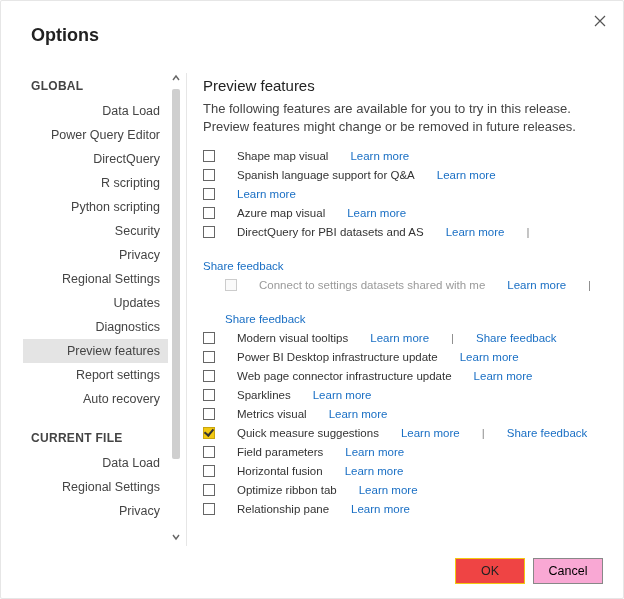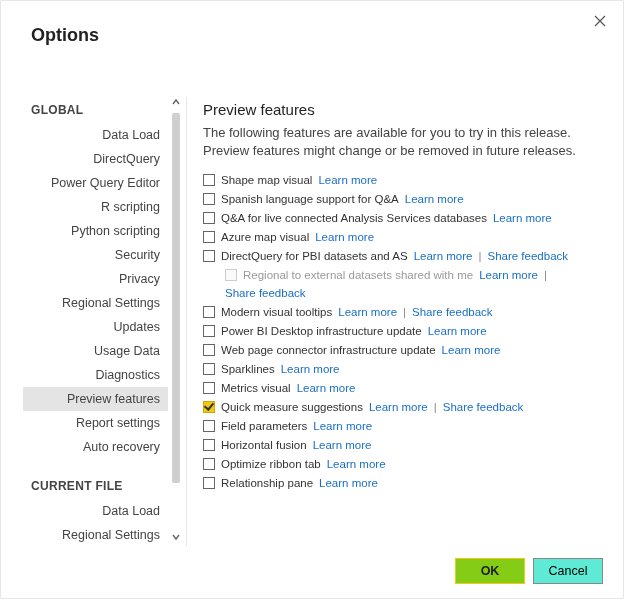--- a/index.html
+++ b/index.html
@@ -13,21 +13,20 @@
     position: absolute; top: 12px; right: 14px; width: 18px; height: 18px;
     cursor: pointer; color: #555; font-size: 14px; line-height: 18px; text-align: center;
   }
   .title {
     position: absolute; top: 24px; left: 30px; font-size: 18px; font-weight: 600;
     color: #222;
   }
   .body {
     position: absolute; top: 72px; left: 22px; right: 14px; bottom: 52px;
     display: flex;
-    margin-top: 24px;
   }
   .sidebar-wrap {
     width: 164px; flex: 0 0 164px; position: relative; overflow: hidden;
     border-right: 1px solid #e6e6e6;
   }
   .sidebar {
     height: 100%; overflow-y: hidden; padding-right: 18px;
   }
   .group-header {
     font-size: 12px; font-weight: 600; letter-spacing: 0.3px; color: #444;
@@ -55,21 +54,21 @@
   }
   .panel-title {
     font-size: 15px; font-weight: 400; color: #222; margin-bottom: 6px;
   }
   .panel-desc {
     font-size: 13px; color: #444; line-height: 1.4; margin-bottom: 10px;
   }
   .feature-list { }
   .feature-row {
     display: flex; align-items: center; flex-wrap: wrap;
-    font-size: 11.5px; color: #333; padding: 3.5px 0; gap: 6px;
+    font-size: 11.5px; color: #333; padding: 3.5px 0; gap: 22px;
   }
   .feature-row.indented { padding-left: 22px; }
   .cb {
     width: 12px; height: 12px; border: 1px solid #666; background: #fff;
     position: relative; flex: 0 0 12px;
   }
   .cb.checked { background: #f2c811; border-color: #c9a50e; }
   .cb.checked::after {
     content: ""; position: absolute; left: 2px; top: -1px; width: 4px; height: 7px;
     border: solid #333; border-width: 0 2px 2px 0; transform: rotate(40deg);
@@ -77,52 +76,51 @@
   .cb.disabled { border-color: #ccc; background: #fafafa; }
   .feat-label { color: #333; }
   .feat-label.disabled { color: #9a9a9a; }
   .link { color: #1a6fc4; cursor: pointer; }
   .sep { color: #888; }
   .footer {
     position: absolute; bottom: 14px; right: 20px; display: flex; gap: 8px;
   }
   .btn {
     min-width: 70px; height: 26px; font-size: 12.5px; border: 1px solid #888;
-    background: #5eead4; cursor: pointer; padding: 0 14px;
-  }
-  .btn.primary { background: #84cc16; border-color: #f2c811; color: #222; font-weight:700; }
+    background: #f9a8d4; cursor: pointer; padding: 0 14px;
+  }
+  .btn.primary { background: #ef4444; border-color: #f2c811; color: #222; font-weight:400; }
 </style>
 </head>
 <body>
 
 <div class="dialog">
 
   <div class="close-btn">
     <svg width="12" height="12" viewBox="0 0 12 12">
         <path d="M1 1 L11 11 M11 1 L1 11" stroke="#555" stroke-width="1.2" fill="none"></path>
       </svg>
   </div>
 
   <div class="title">Options</div>
 
   <div class="body">
 
     <div class="sidebar-wrap">
       <div class="sidebar" id="sidebar">
           <div class="group-header">GLOBAL</div>
           <div class="nav-item">Data Load</div>
+          <div class="nav-item">Power Query Editor</div>
           <div class="nav-item">DirectQuery</div>
-          <div class="nav-item">Power Query Editor</div>
           <div class="nav-item">R scripting</div>
           <div class="nav-item">Python scripting</div>
           <div class="nav-item">Security</div>
           <div class="nav-item">Privacy</div>
           <div class="nav-item">Regional Settings</div>
           <div class="nav-item">Updates</div>
-          <div class="nav-item">Usage Data</div>
           <div class="nav-item">Diagnostics</div>
           <div class="nav-item selected">Preview features</div>
           <div class="nav-item">Report settings</div>
           <div class="nav-item">Auto recovery</div>
           <div class="group-header" style="margin-top: 14px;">CURRENT FILE</div>
           <div class="nav-item">Data Load</div>
           <div class="nav-item">Regional Settings</div>
           <div class="nav-item">Privacy</div>
         </div>
       <div class="scroll-track">
@@ -149,38 +147,37 @@
             <span class="feat-label">Shape map visual</span>
             <span class="link">Learn more</span>
           </div>
           <div class="feature-row">
             <span class="cb"></span>
             <span class="feat-label">Spanish language support for Q&amp;A</span>
             <span class="link">Learn more</span>
           </div>
           <div class="feature-row">
             <span class="cb"></span>
-            <span class="feat-label">Q&amp;A for live connected Analysis Services databases</span>
             <span class="link">Learn more</span>
           </div>
           <div class="feature-row">
             <span class="cb"></span>
             <span class="feat-label">Azure map visual</span>
             <span class="link">Learn more</span>
           </div>
           <div class="feature-row">
             <span class="cb"></span>
             <span class="feat-label">DirectQuery for PBI datasets and AS</span>
             <span class="link">Learn more</span>
             <span class="sep">|</span>
             <span class="link">Share feedback</span>
           </div>
           <div class="feature-row indented">
             <span class="cb disabled"></span>
-            <span class="feat-label disabled">Regional to external datasets shared with me</span>
+            <span class="feat-label disabled">Connect to settings datasets shared with me</span>
             <span class="link">Learn more</span>
             <span class="sep">|</span>
             <span class="link">Share feedback</span>
           </div>
           <div class="feature-row">
             <span class="cb"></span>
             <span class="feat-label">Modern visual tooltips</span>
             <span class="link">Learn more</span>
             <span class="sep">|</span>
             <span class="link">Share feedback</span>

